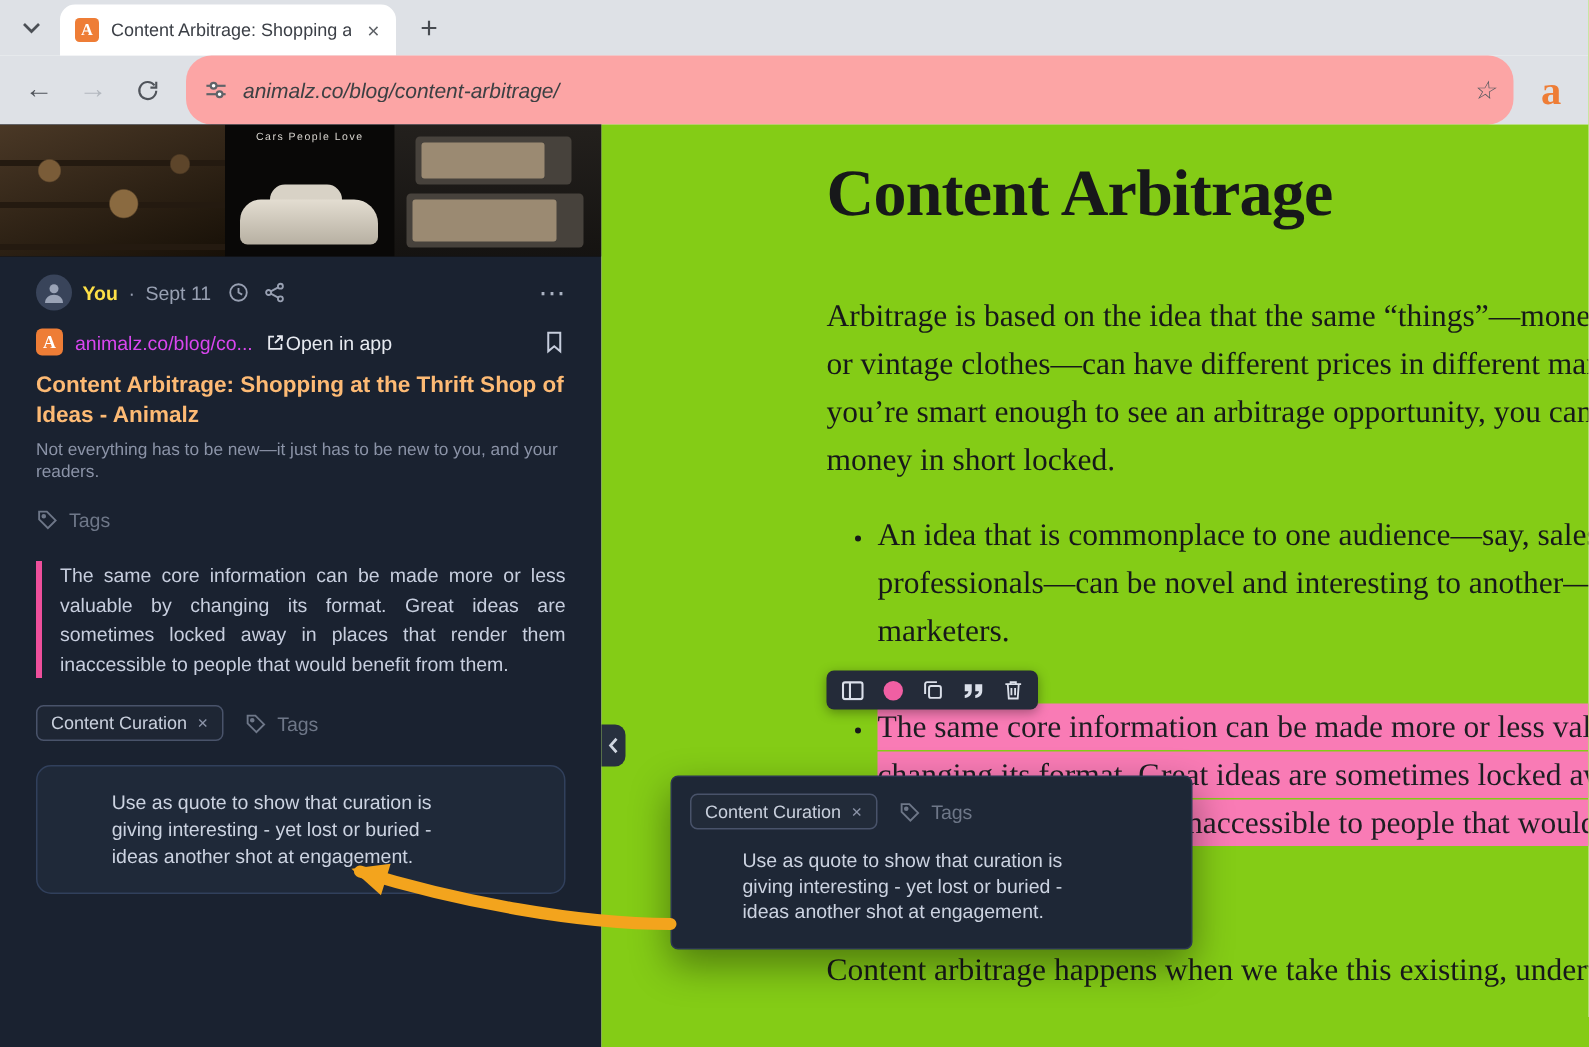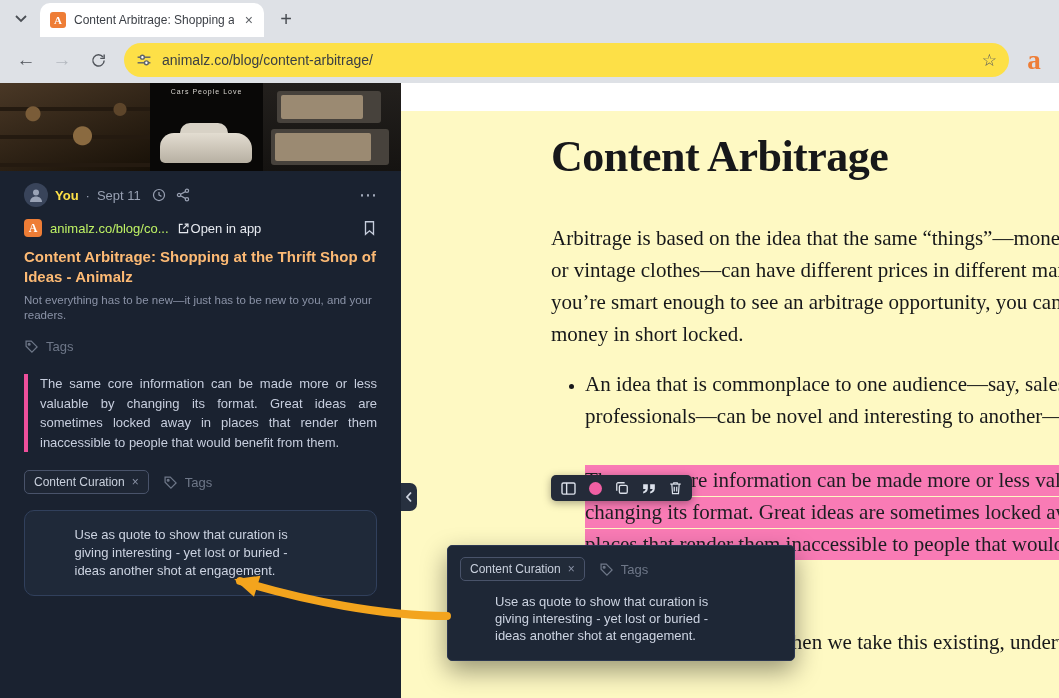--- a/index.html
+++ b/index.html
@@ -45,22 +45,22 @@
   .toolbar {
     height: 46px; background: #dee1e6;
     display: flex; align-items: center; padding: 0 10px; gap: 4px;
   }
   .nav-btn {
     width: 32px; height: 32px; display: flex; align-items: center; justify-content: center;
     font-size: 19px; color: #50545b;
   }
   .nav-btn.disabled { color: #b3b8bf; }
   .omnibox {
-    flex: 1; height: 34px; margin: 0 6px; background: #fde047; border-radius: 17px;
-    display: flex; align-items: center; padding: 0 12px; gap: 10px;
+    flex: 1; height: 46px; margin: 0 6px; background: #fca5a5; border-radius: 17px;
+    display: flex; align-items: center; padding: 0 12px; gap: 10px; font-style: italic;
   }
   .url-text { flex: 1; font-size: 14px; color: #3c4043; white-space: nowrap; overflow: hidden; }
   .star-btn { font-size: 17px; color: #55585e; }
   .ext-a {
     width: 30px; text-align: center;
     font-family: "Liberation Serif", serif; font-weight: bold;
     font-size: 27px; color: #ee7d36; line-height: 30px;
   }
 
   
@@ -111,21 +111,21 @@
   .meta-icons { display: flex; gap: 10px; margin-left: 4px; color: #98a0b2; }
   .more-dots { margin-left: auto; font-size: 18px; color: #aab2c2; line-height: 1; }
 
   .source-row { margin: 12px 24px 0; display: flex; align-items: center; gap: 8px; }
   .favicon-sm {
     width: 18px; height: 18px; border-radius: 4px; background: #ee7d36;
     color: #fff; font-size: 12px; font-weight: bold;
     display: flex; align-items: center; justify-content: center;
     font-family: "Liberation Serif", serif;
   }
-  .source-link { font-size: 13px; color: #bef264; white-space: nowrap; }
+  .source-link { font-size: 13px; color: #d946ef; white-space: nowrap; }
   .open-app { display: flex; align-items: center; gap: 1px; color: #e7eaf0; font-size: 13px; }
   .bookmark { margin-left: auto; color: #c6cddc; }
 
   .s-title { margin: 10px 24px 0; font-size: 15px; line-height: 20px; font-weight: bold; color: #fdba74; }
   .s-sub { margin: 6px 24px 0; font-size: 11.5px; line-height: 15px; color: #8b93a7; }
   .tags-row { margin: 16px 24px 0; display: flex; align-items: center; gap: 7px; color: #6e7788; font-size: 13px; }
 
   .s-quote {
     margin: 20px 24px 0; border-left: 4px solid #ee4f9b; padding-left: 12px;
     font-size: 13px; line-height: 19.5px; color: #c7cede; text-align: justify;
@@ -145,21 +145,21 @@
   }
   .note-text { width: 252px; margin: 0 auto; font-size: 13px; line-height: 18px; color: #ccd3e1; }
 
   .collapse-handle {
     position: absolute; left: 401px; top: 400px; width: 16px; height: 28px;
     background: #27303f; border-radius: 0 7px 7px 0; z-index: 20;
     display: flex; align-items: center; justify-content: center; color: #cfd5e0;
   }
 
   
-  .page { flex: 1; background: #fef9c3; position: relative; overflow: hidden; margin-top: 28px; }
+  .page { flex: 1; background: #84cc16; position: relative; overflow: hidden; }
   .article { padding: 16px 0 0 150px; color: #17181a; font-family: "Liberation Serif", serif; }
   .article h1 {
     font-size: 44px; font-weight: bold; letter-spacing: -0.5px; margin: 4px 0 40px;
     white-space: nowrap;
   }
   .line { font-size: 21px; line-height: 32px; white-space: nowrap; }
   .article ul { margin: 18px 0 0; padding-left: 34px; list-style: disc; }
   .article li + li { margin-top: 32px; }
   .closing { margin-top: 34px; }
   mark.hl { background: #f97bb5; color: #1d1e22; padding: 3px 3px 4px 0; }
@@ -350,20 +350,21 @@
           <div class="line">Arbitrage is based on the idea that the same “things”—money, stocks,</div>
           <div class="line">or vintage clothes—can have different prices in different markets. If</div>
           <div class="line">you’re smart enough to see an arbitrage opportunity, you can make</div>
           <div class="line">money in short locked.</div>
         </div>
 
         <ul>
           <li>
             <div class="line">An idea that is commonplace to one audience—say, sales</div>
             <div class="line">professionals—can be novel and interesting to another—say,</div>
+            <div class="line">marketers.</div>
           </li>
           <li>
             <div class="line"><mark class="hl">The same core information can be made more or less valuable by</mark></div>
             <div class="line"><mark class="hl">changing its format. Great ideas are sometimes locked away in</mark></div>
             <div class="line"><mark class="hl">places that render them inaccessible to people that would benefit</mark></div>
             <div class="line"><mark class="hl">from them.</mark></div>
           </li>
         </ul>
 
         <div class="para closing">

